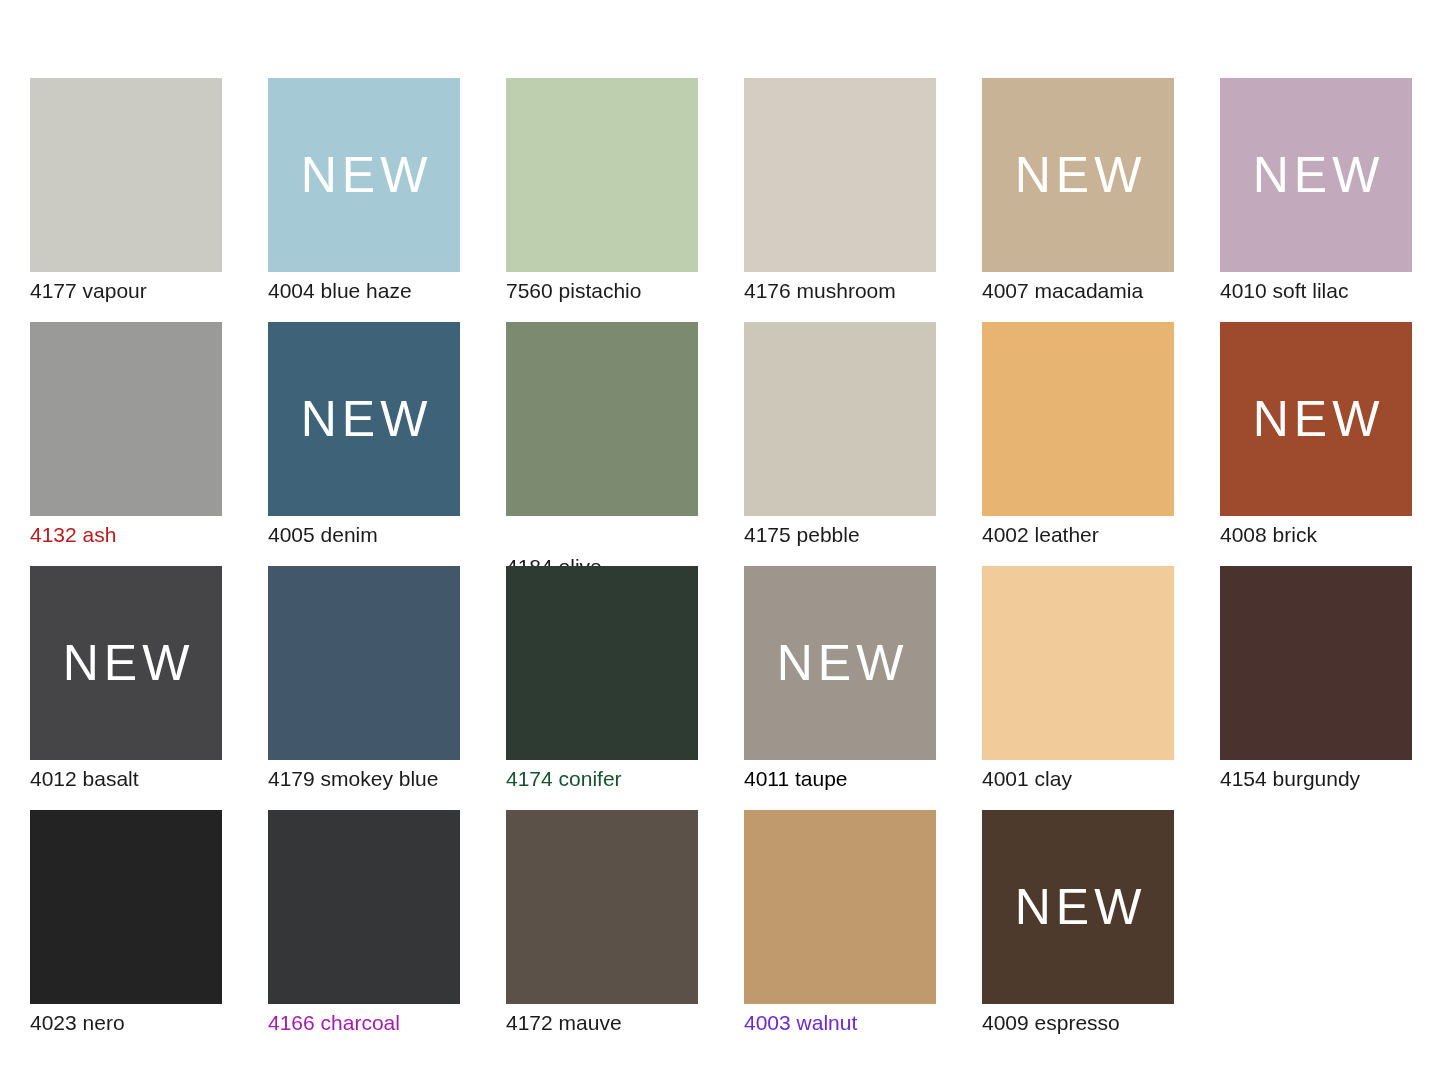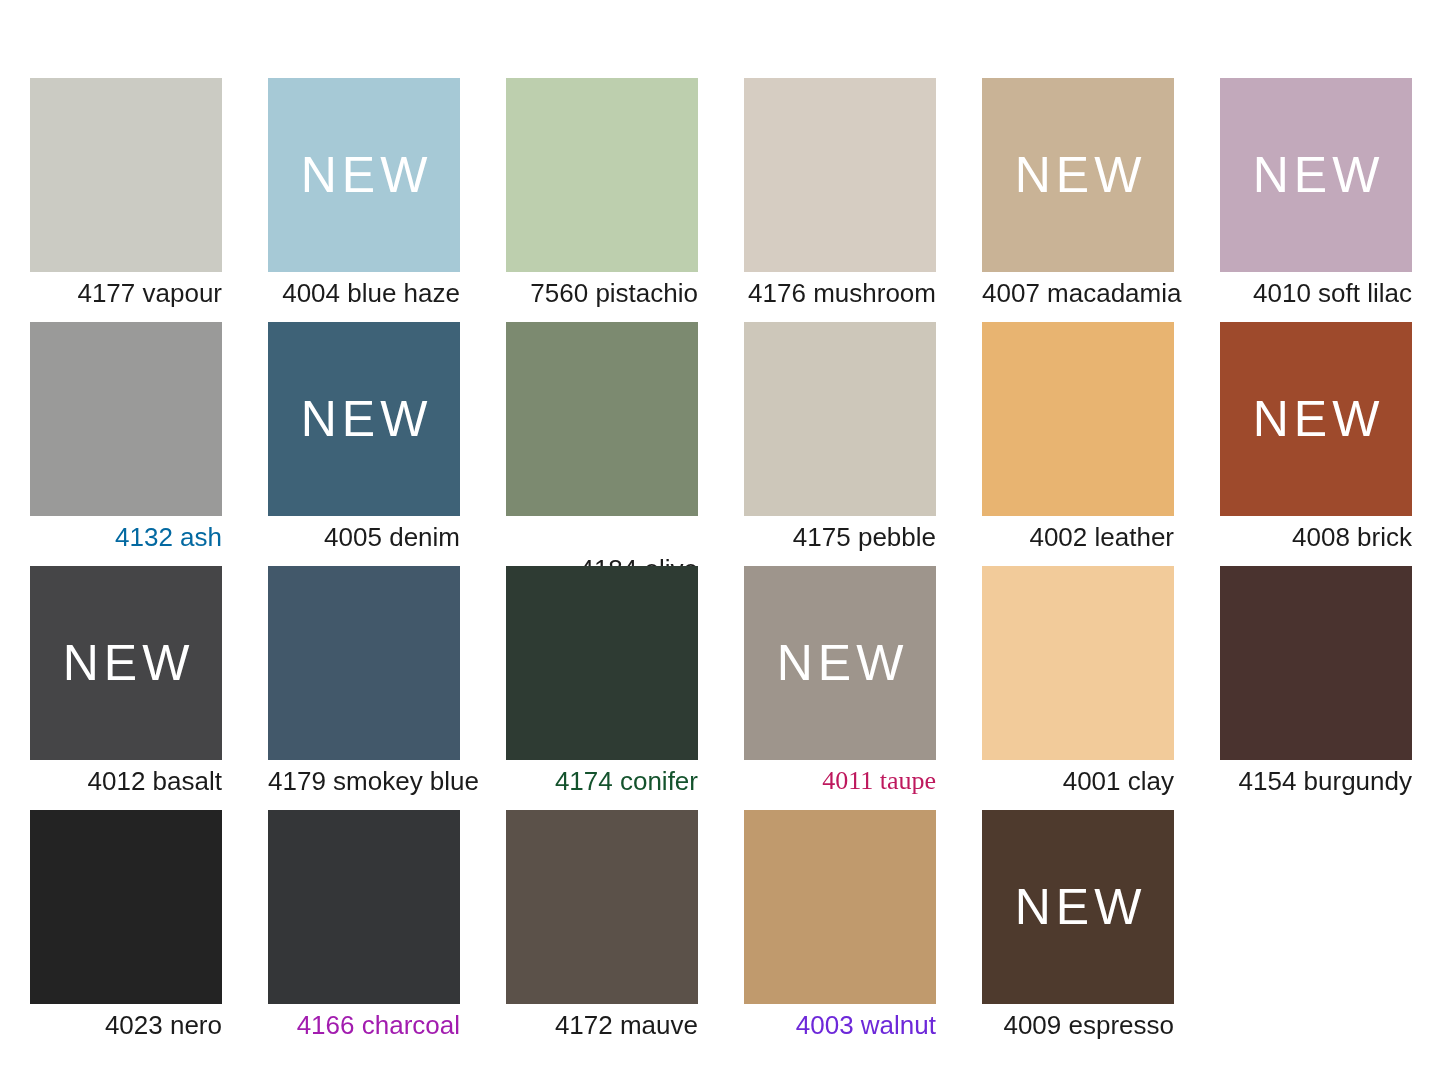--- a/index.html
+++ b/index.html
@@ -44,23 +44,23 @@
     letter-spacing: 5px;
     line-height: 1;
     text-indent: 5px;
     user-select: none;
   }
   .swatch-label {
     position: absolute;
     left: 0;
     right: 0;
     top: 202px;
-    text-align: right;
+    text-align: left;
     font-family: "Liberation Sans", sans-serif;
-    font-size: 26px;
+    font-size: 21px;
     font-weight: 400;
     color: #1b1b1b;
     line-height: 1;
     white-space: nowrap;
   }
   .cell-wrap {
     position: relative;
     width: 192px;
     height: 194px;
   }
@@ -94,21 +94,21 @@
       <div class="swatch-label" style="color: rgb(27, 27, 27);">4007 macadamia</div>
     </div>
     <div class="cell-wrap">
       <div class="swatch-chip" title="4010 soft lilac" style="background: rgb(194, 169, 187);">
         <span class="swatch-new" style="color: rgb(255, 255, 255);">NEW</span>
       </div>
       <div class="swatch-label" style="color: rgb(27, 27, 27);">4010 soft lilac</div>
     </div>
     <div class="cell-wrap">
       <div class="swatch-chip" title="4132 ash" style="background: rgb(154, 154, 153);"></div>
-      <div class="swatch-label" style="color: #0369a1;">4132 ash</div>
+      <div class="swatch-label" style="color: #b91c1c;">4132 ash</div>
     </div>
     <div class="cell-wrap">
       <div class="swatch-chip" title="4005 denim" style="background: rgb(62, 98, 119);">
         <span class="swatch-new" style="color: rgb(255, 255, 255);">NEW</span>
       </div>
       <div class="swatch-label" style="color: rgb(27, 27, 27);">4005 denim</div>
     </div>
     <div class="cell-wrap">
       <div class="swatch-chip" title="4184 olive" style="background: rgb(124, 138, 112);"></div>
       <div class="swatch-label" style="color: rgb(27, 27, 27); margin-top: 32px;">4184 olive</div>
@@ -138,21 +138,21 @@
       <div class="swatch-label" style="color: rgb(27, 27, 27);">4179 smokey blue</div>
     </div>
     <div class="cell-wrap">
       <div class="swatch-chip" title="4174 conifer" style="background: rgb(46, 59, 51);"></div>
       <div class="swatch-label" style="color: #14532d;">4174 conifer</div>
     </div>
     <div class="cell-wrap">
       <div class="swatch-chip" title="4011 taupe" style="background: rgb(158, 149, 140);">
         <span class="swatch-new" style="color: rgb(255, 255, 255);">NEW</span>
       </div>
-      <div class="swatch-label" style="color: #be185d; font-family: Liberation Serif, serif;">4011 taupe</div>
+      <div class="swatch-label" style="color: #000000;">4011 taupe</div>
     </div>
     <div class="cell-wrap">
       <div class="swatch-chip" title="4001 clay" style="background: rgb(242, 203, 154);"></div>
       <div class="swatch-label" style="color: rgb(27, 27, 27);">4001 clay</div>
     </div>
     <div class="cell-wrap">
       <div class="swatch-chip" title="4154 burgundy" style="background: rgb(74, 51, 47);"></div>
       <div class="swatch-label" style="color: rgb(27, 27, 27);">4154 burgundy</div>
     </div>
     <div class="cell-wrap">

